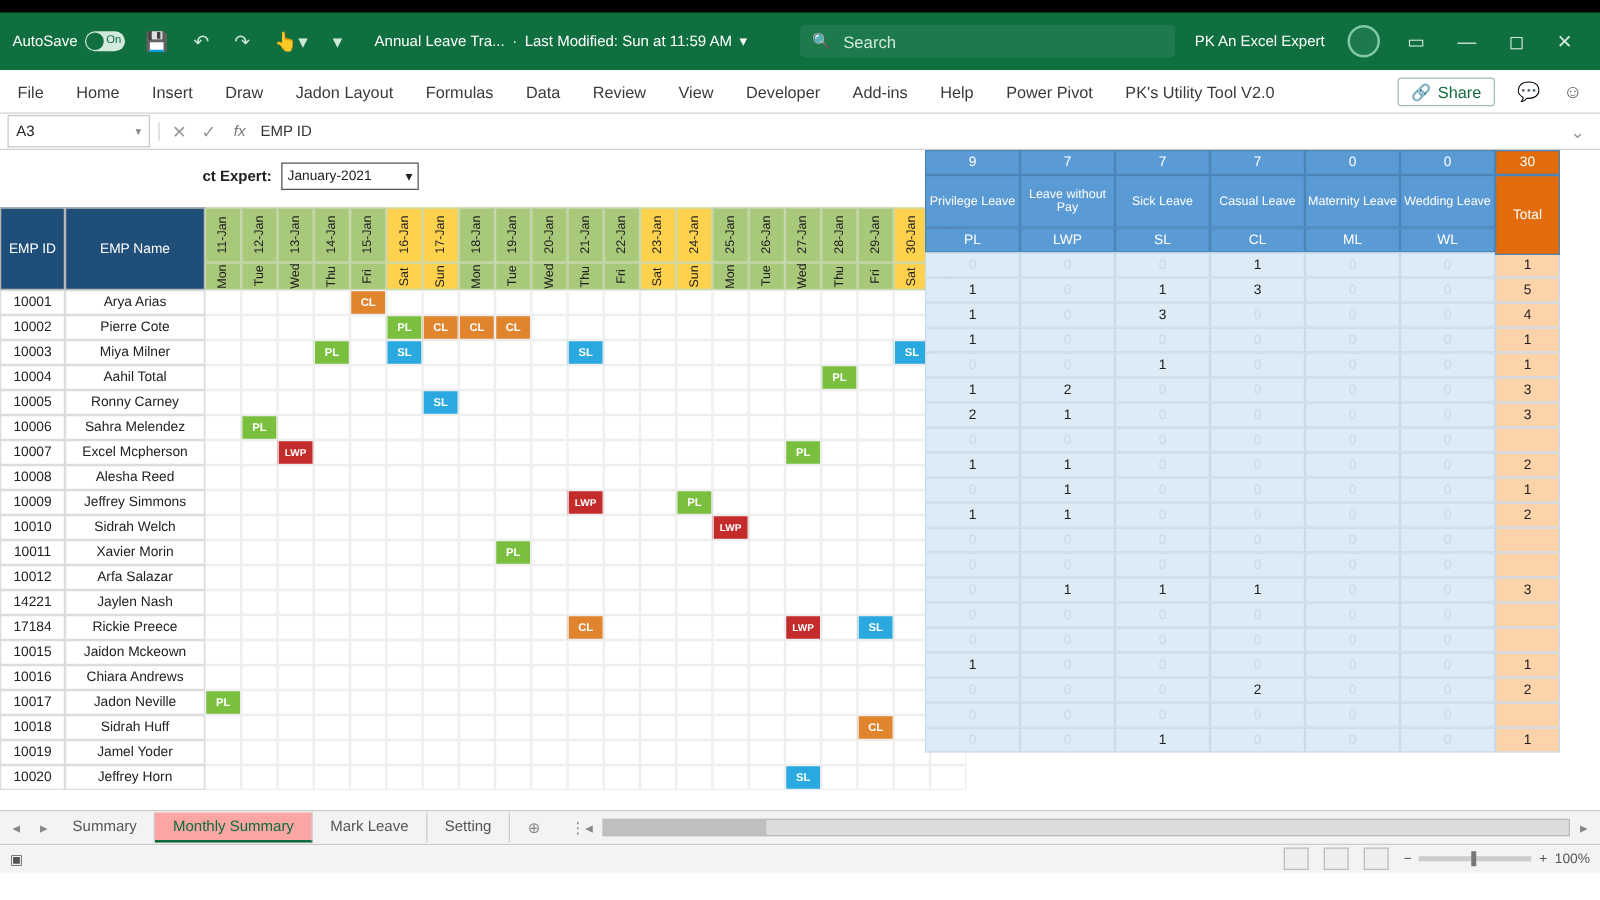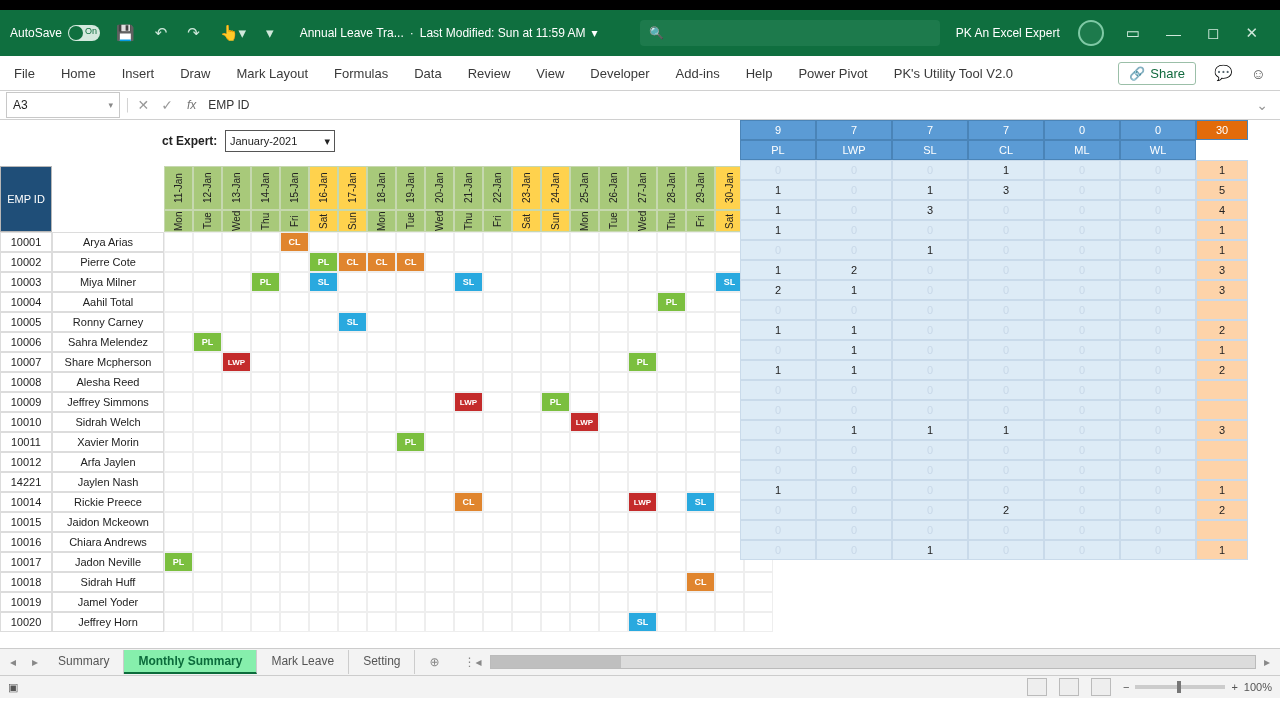--- a/index.html
+++ b/index.html
@@ -52,21 +52,21 @@
   .gt{background:#1f4e78;color:#fff;height:18px;display:flex;align-items:center;justify-content:center;font-weight:bold;border:1px solid #122f48}
   .trow{display:flex}
   .th{background:#5b9bd5;color:#fff;font-size:11px;display:flex;align-items:center;justify-content:center;text-align:center;border:1px solid #4a84b8;height:18px}
   .th2{height:40px;font-size:10px}
   .th.or{background:#e26b0a}
   .td{width:74px;height:18px;background:#ddebf6;border:1px solid #c9daea;font-size:11px;display:flex;align-items:center;justify-content:center}
   .td.or{background:#fdd3a9}
   .td.faint{color:#c0d0e0}
   .sheettabs{height:26px;background:#f3f3f3;border-top:1px solid #ccc;display:flex;align-items:center;font-size:12px}
   .stab{padding:4px 14px;border-right:1px solid #ccc;color:#555;cursor:pointer}
-  .stab.active{background:#86efac;color:#0b6b3b;font-weight:bold;border-bottom:2px solid #0b6b3b}
+  .stab.active{background:#fca5a5;color:#0b6b3b;font-weight:normal;border-bottom:2px solid #0b6b3b}
   .hscroll{flex:1;display:flex;align-items:center;padding:0 10px;color:#888}
   .hsc{height:12px;background:#dcdcdc;border:1px solid #bbb;position:relative;flex:1;margin:0 8px}
   .hsc .thumb{position:absolute;left:0;top:0;height:100%;width:130px;background:#bfbfbf}
   .statusbar{height:22px;background:#f3f3f3;border-top:1px solid #ccc;display:flex;align-items:center;color:#555;font-size:11px;padding:0 8px}
   .statusbar .r{margin-left:auto;display:flex;align-items:center;gap:12px}
   .vbtn{width:18px;height:16px;border:1px solid #bbb;background:#eee}
   .zoom{display:flex;align-items:center;gap:6px}
   .ztrack{width:90px;height:4px;background:#ccc;position:relative}
   .zthumb{position:absolute;left:42px;top:-4px;width:4px;height:12px;background:#777}
 </style>
@@ -88,39 +88,40 @@
   <span class="ticon">👆▾</span>
   <span class="ticon">▾</span>
   <div class="doc">
     <span>Annual Leave Tra...</span>
     <span>·</span>
     <span>Last Modified: Sun at 11:59 AM</span>
     <span>▾</span>
   </div>
   <div class="search">
     <span>🔍</span>
+    <input placeholder="Search" style="">
   </div>
   <div class="tright">
     <span>PK An Excel Expert</span>
     <span class="avatar"></span>
     <span class="ticon">▭</span>
     <span class="ticon">—</span>
     <span class="ticon">◻</span>
     <span class="ticon">✕</span>
   </div>
  </div>
 </div>
 
 <div class="ribbon">
   <div id="ribbon-tabs" style="display:flex;gap:26px">
       <span class="tab">File</span>
       <span class="tab">Home</span>
       <span class="tab">Insert</span>
       <span class="tab">Draw</span>
-      <span class="tab">Mark Layout</span>
+      <span class="tab">Jadon Layout</span>
       <span class="tab">Formulas</span>
       <span class="tab">Data</span>
       <span class="tab">Review</span>
       <span class="tab">View</span>
       <span class="tab">Developer</span>
       <span class="tab">Add-ins</span>
       <span class="tab">Help</span>
       <span class="tab">Power Pivot</span>
       <span class="tab">PK's Utility Tool V2.0</span>
     </div>
@@ -152,20 +153,21 @@
   <div class="monthsel">
       <span>January-2021</span>
       <span>▾</span>
     </div>
 
   <div class="gridwrap" style="top:46px">
 
     <div>
       <div style="display:flex">
         <div class="idhdr" style="width:50px;height:64px">EMP ID</div>
+        <div class="idhdr" style="width:110px;height:64px">EMP Name</div>
       </div>
       <div id="leftrows">
           <div class="rowhead">
             <div class="id c">10001</div>
             <div class="nm c">Arya Arias</div>
           </div>
           <div class="rowhead">
             <div class="id c">10002</div>
             <div class="nm c">Pierre Cote</div>
           </div>
@@ -180,48 +182,48 @@
           <div class="rowhead">
             <div class="id c">10005</div>
             <div class="nm c">Ronny Carney</div>
           </div>
           <div class="rowhead">
             <div class="id c">10006</div>
             <div class="nm c">Sahra Melendez</div>
           </div>
           <div class="rowhead">
             <div class="id c">10007</div>
-            <div class="nm c">Share Mcpherson</div>
+            <div class="nm c">Excel Mcpherson</div>
           </div>
           <div class="rowhead">
             <div class="id c">10008</div>
             <div class="nm c">Alesha Reed</div>
           </div>
           <div class="rowhead">
             <div class="id c">10009</div>
             <div class="nm c">Jeffrey Simmons</div>
           </div>
           <div class="rowhead">
             <div class="id c">10010</div>
             <div class="nm c">Sidrah Welch</div>
           </div>
           <div class="rowhead">
             <div class="id c">10011</div>
             <div class="nm c">Xavier Morin</div>
           </div>
           <div class="rowhead">
             <div class="id c">10012</div>
-            <div class="nm c">Arfa Jaylen</div>
+            <div class="nm c">Arfa Salazar</div>
           </div>
           <div class="rowhead">
             <div class="id c">14221</div>
             <div class="nm c">Jaylen Nash</div>
           </div>
           <div class="rowhead">
-            <div class="id c">10014</div>
+            <div class="id c">17184</div>
             <div class="nm c">Rickie Preece</div>
           </div>
           <div class="rowhead">
             <div class="id c">10015</div>
             <div class="nm c">Jaidon Mckeown</div>
           </div>
           <div class="rowhead">
             <div class="id c">10016</div>
             <div class="nm c">Chiara Andrews</div>
           </div>
@@ -758,20 +760,29 @@
 
   <div class="totals">
     <div class="trow" id="sumsrow">
         <div class="th" style="width: 74px;">9</div>
         <div class="th" style="width: 74px;">7</div>
         <div class="th" style="width: 74px;">7</div>
         <div class="th" style="width: 74px;">7</div>
         <div class="th" style="width: 74px;">0</div>
         <div class="th" style="width: 74px;">0</div>
         <div class="th or" style="width: 50px;">30</div>
+      </div>
+    <div class="trow" id="catrow">
+        <div class="th th2" style="width: 74px;">Privilege Leave</div>
+        <div class="th th2" style="width: 74px;">Leave without Pay</div>
+        <div class="th th2" style="width: 74px;">Sick Leave</div>
+        <div class="th th2" style="width: 74px;">Casual Leave</div>
+        <div class="th th2" style="width: 74px;">Maternity Leave</div>
+        <div class="th th2" style="width: 74px;">Wedding Leave</div>
+        <div class="th or" style="width: 50px; height: 62px; position: relative; margin-bottom: -22px;">Total</div>
       </div>
     <div class="trow" id="coderow">
         <div class="th" style="width: 74px;">PL</div>
         <div class="th" style="width: 74px;">LWP</div>
         <div class="th" style="width: 74px;">SL</div>
         <div class="th" style="width: 74px;">CL</div>
         <div class="th" style="width: 74px;">ML</div>
         <div class="th" style="width: 74px;">WL</div>
       </div>
     <div id="totalrows">

